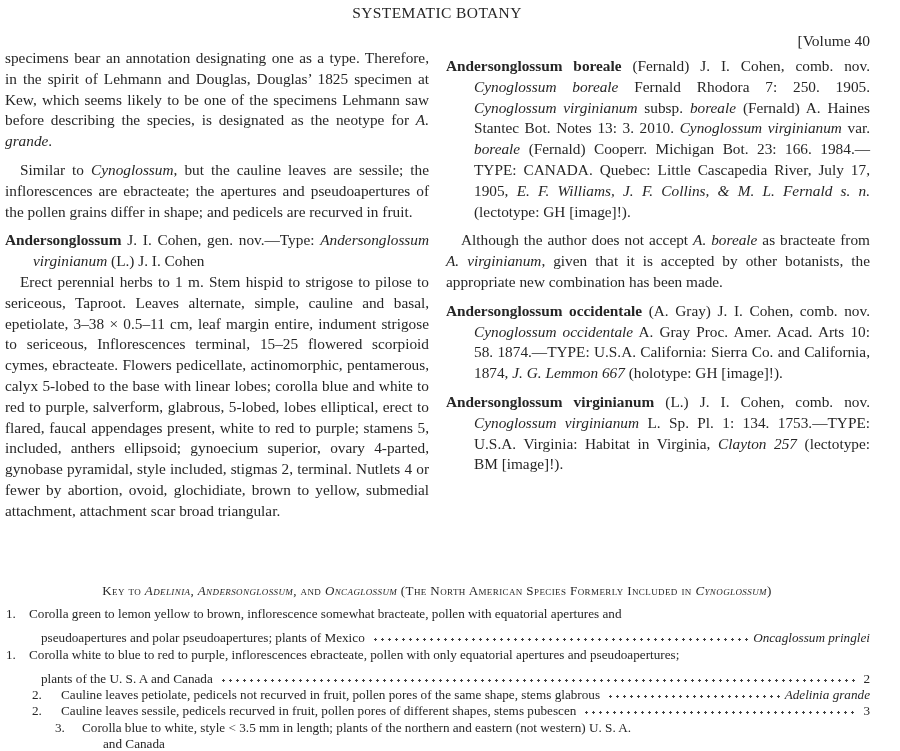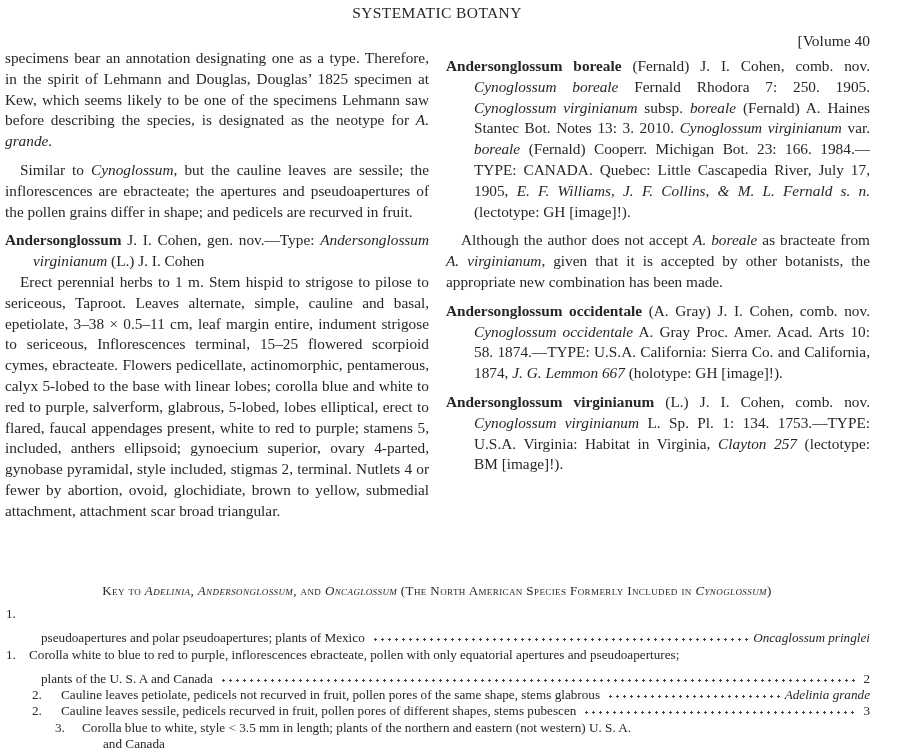--- a/index.html
+++ b/index.html
@@ -96,20 +96,21 @@
       <p class="para hanging spaced"><span class="seg-b">Andersonglossum virginianum</span><span> (L.) J. I. Cohen, comb. nov. </span><span class="seg-i">Cynoglossum virginianum</span><span> L. Sp. Pl. 1: 134. 1753.—TYPE: U.S.A. Virginia: Habitat in Virginia, </span><span class="seg-i">Clayton 257</span><span> (lectotype: BM [image]!).</span></p>
     </div>
   </div>
 
   <div class="key">
     <div class="key-title"><span>Key to </span><span class="seg-i">Adelinia</span><span>, </span><span class="seg-i">Andersonglossum</span><span>, and </span><span class="seg-i">Oncaglossum</span><span> (The North American Species Formerly Included in </span><span class="seg-i">Cynoglossum</span><span>)</span></div>
     <div class="krows">
 
       <div class="krow lv1">
         <span class="knum">1.</span>
+        <span class="ktext">Corolla green to lemon yellow to brown, inflorescence somewhat bracteate, pollen with equatorial apertures and</span>
       </div>
 
       <div class="krow lv1c">
         <span class="ktext">pseudoapertures and polar pseudoapertures; plants of Mexico</span>
         <span class="kdots"></span>
         <span class="kres ital">Oncaglossum pringlei</span>
       </div>
 
       <div class="krow lv1">
         <span class="knum">1.</span>

